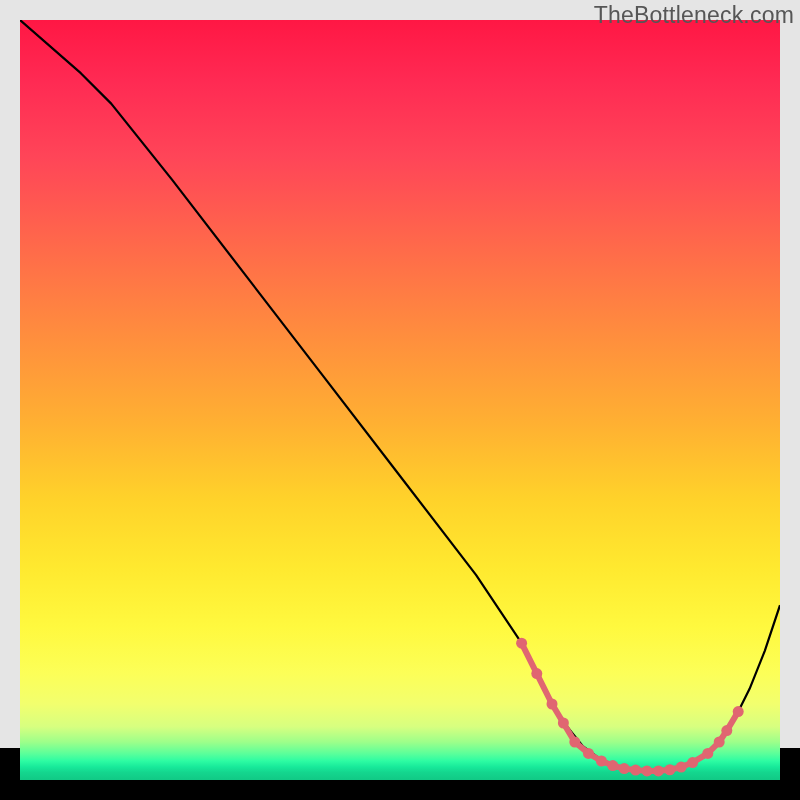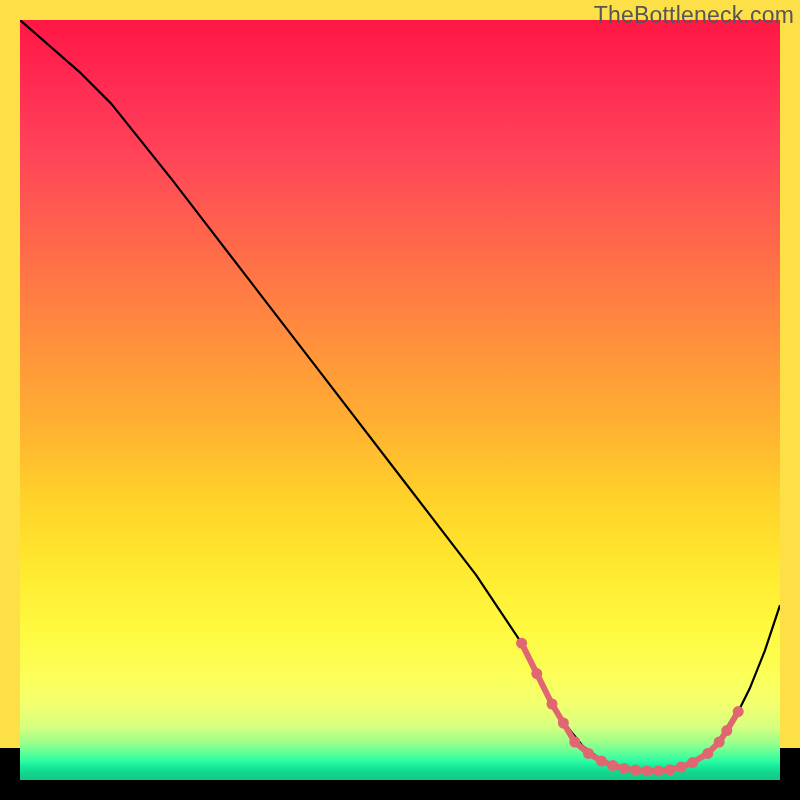--- a/index.html
+++ b/index.html
@@ -9,21 +9,21 @@
     width: 800px;
     height: 800px;
     overflow: hidden;
   }
   .frame {
     position: absolute;
     left: 0;
     top: 0;
     width: 800px;
     height: 748px;
-    background: #fde047;
+    background: #e5e5e5;
   }
   .plot {
     position: absolute;
     left: 20px;
     top: 20px;
     width: 760px;
     height: 760px;
     overflow: hidden;
   }
   .gradient {

